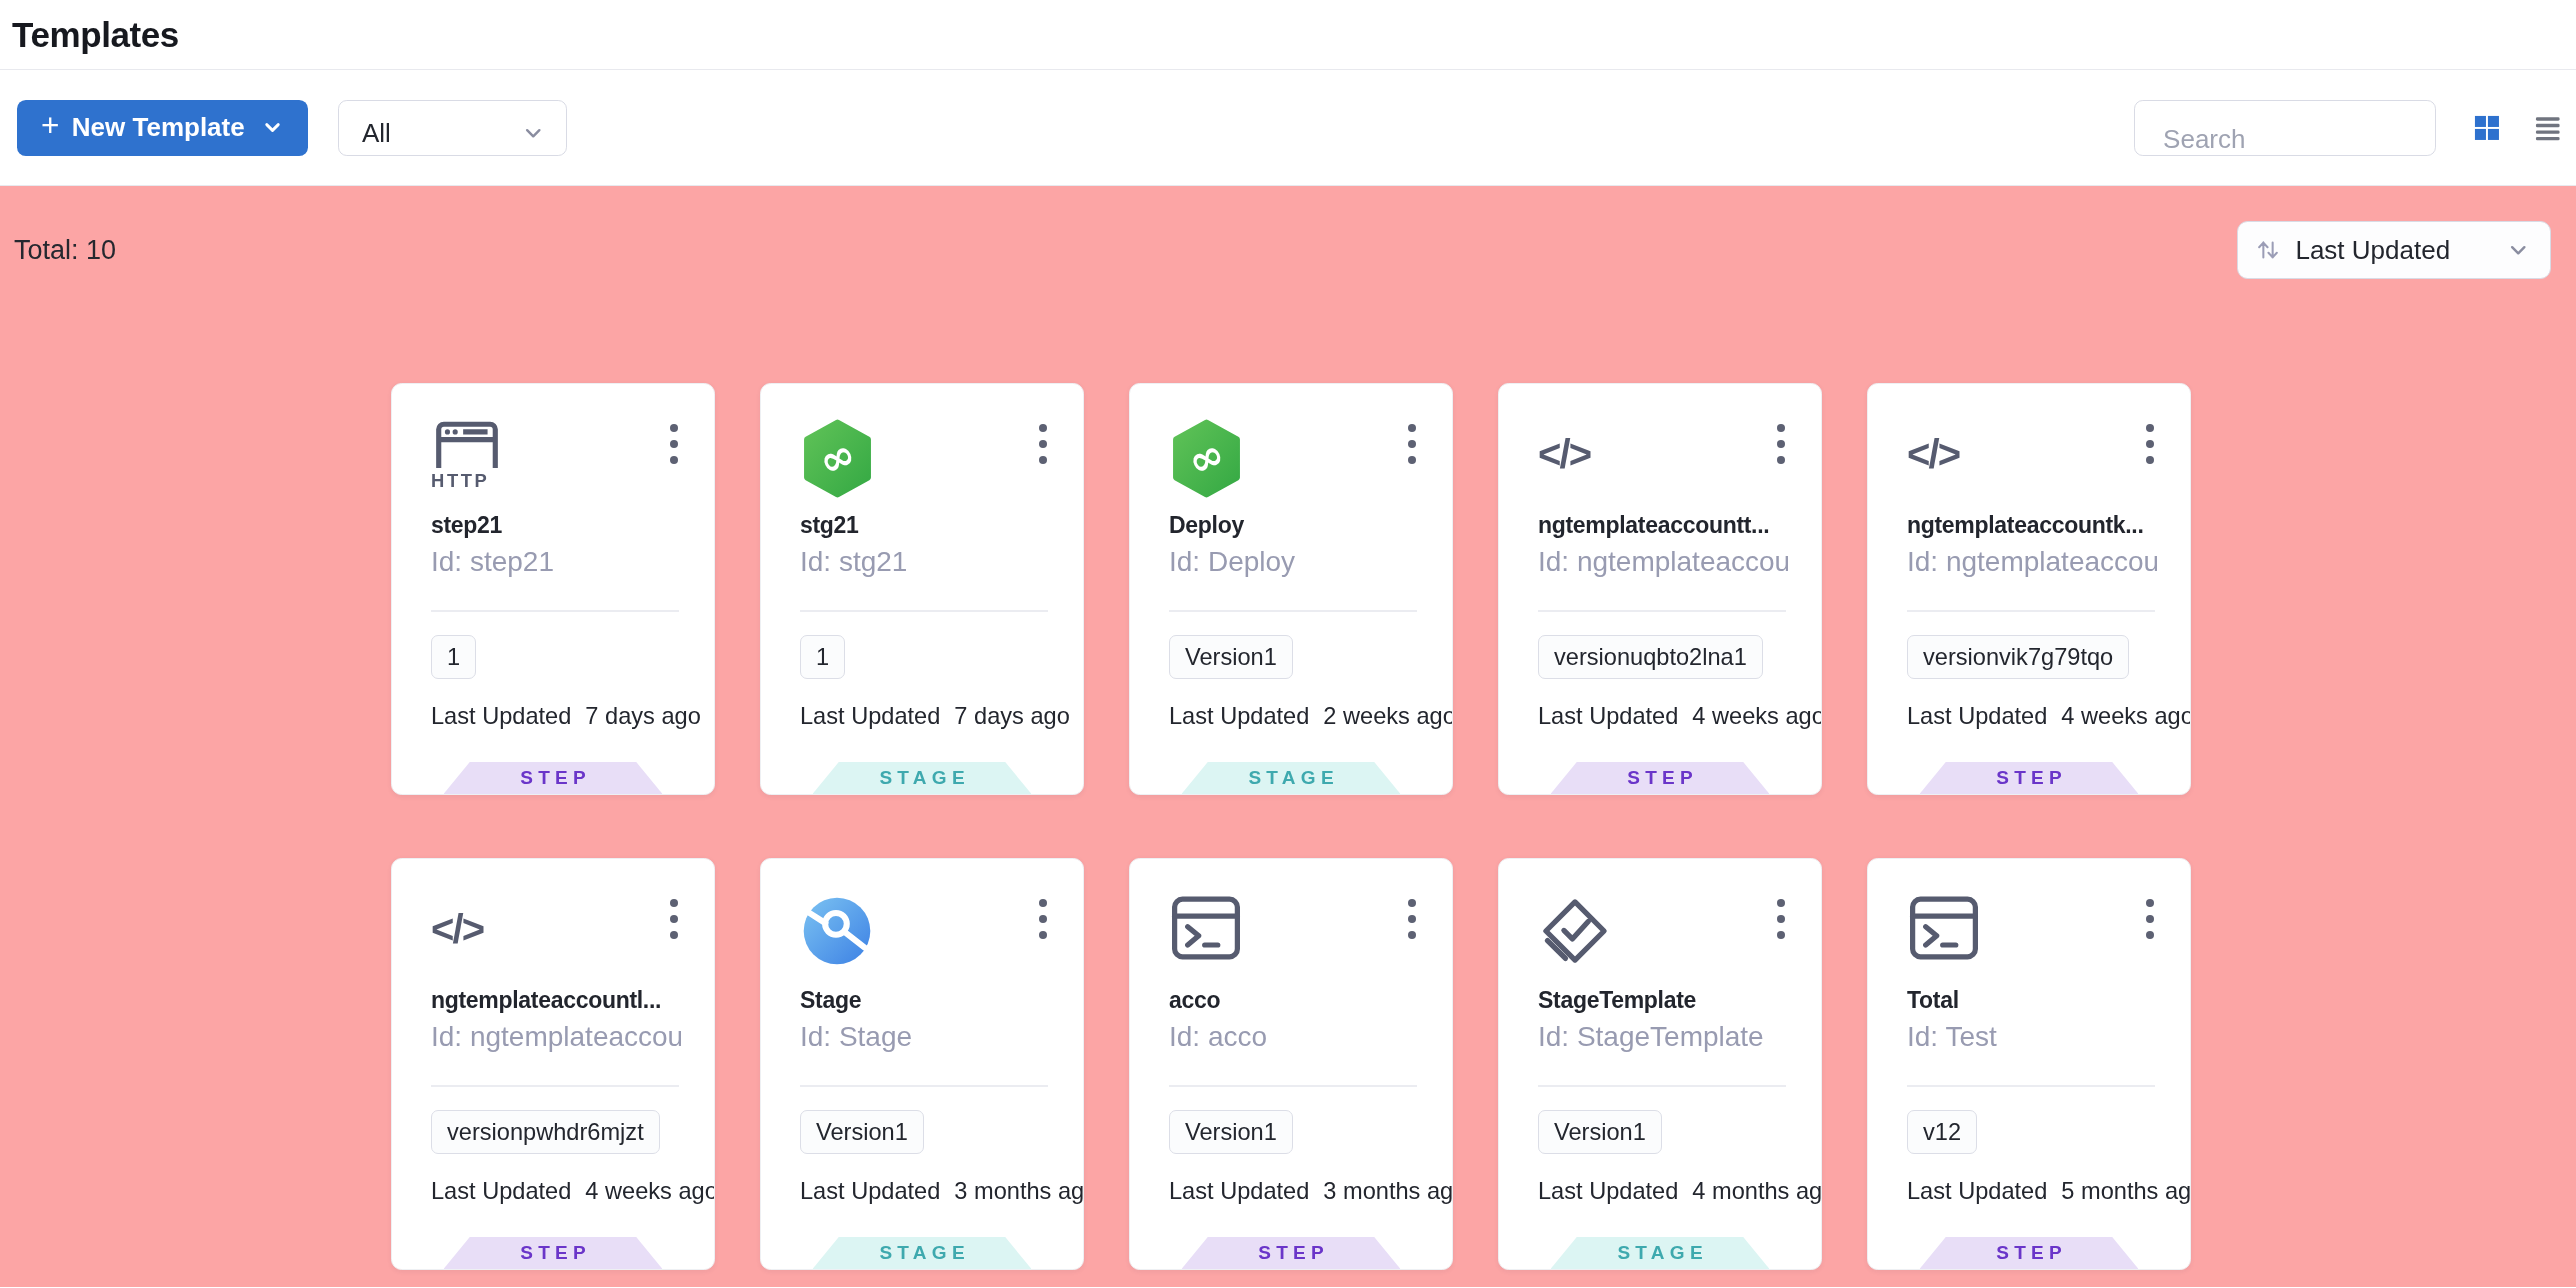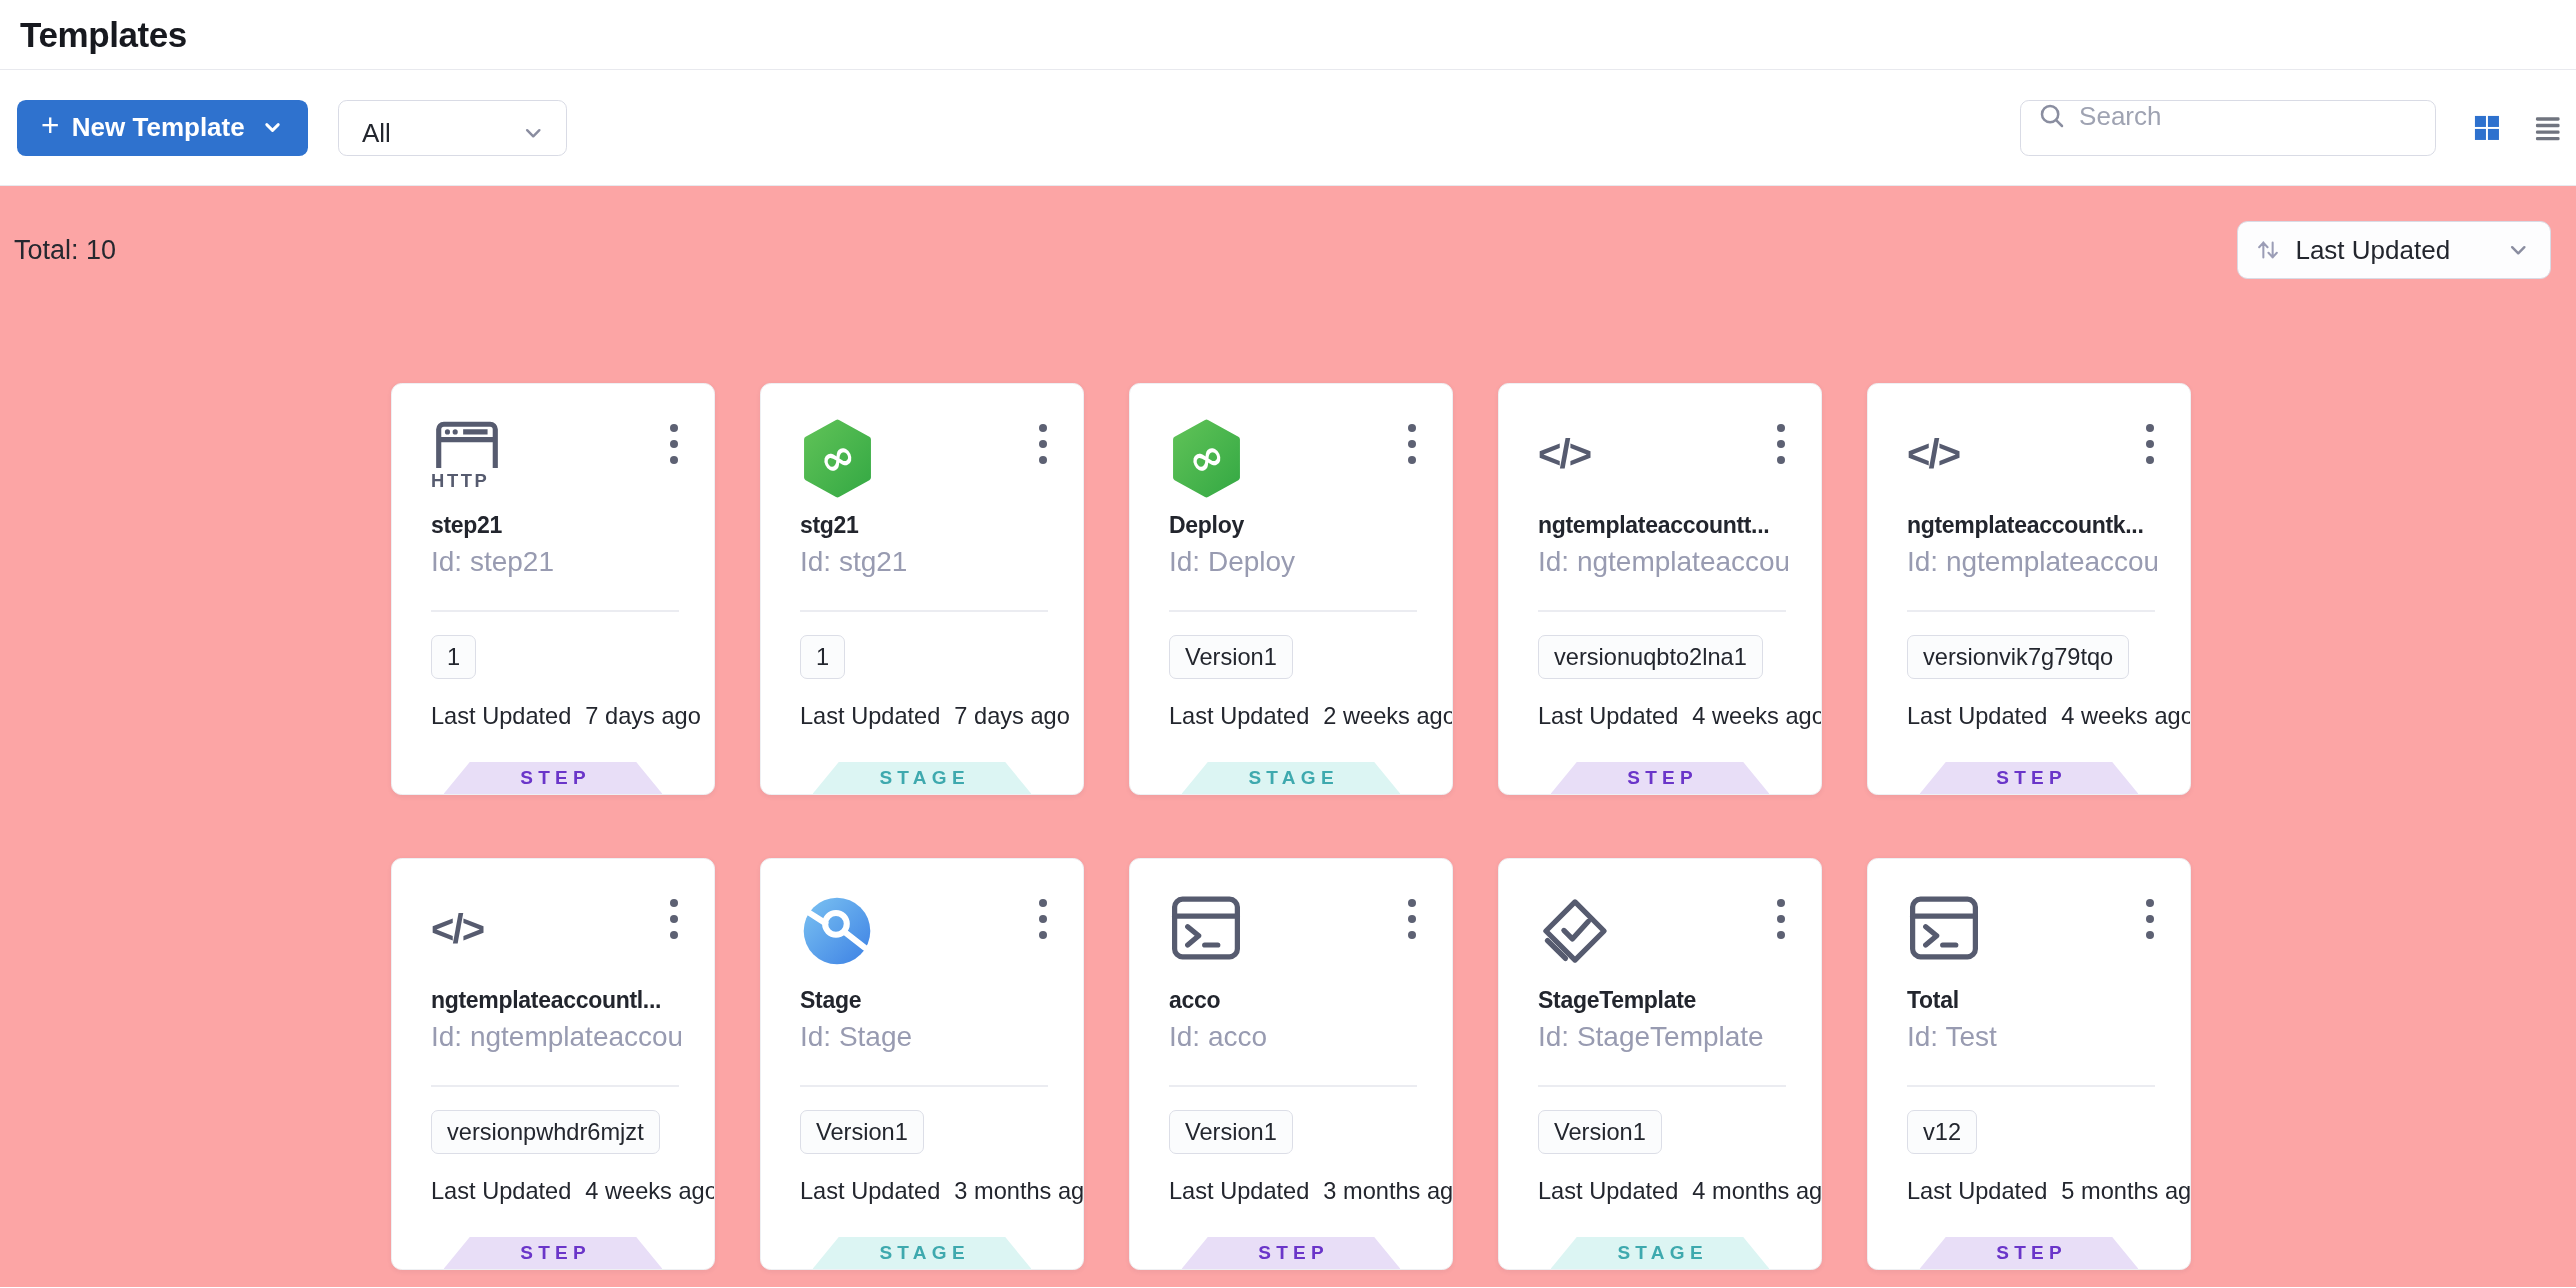--- a/index.html
+++ b/index.html
@@ -6,21 +6,21 @@
   html, body { width: 2576px; height: 1289px; overflow: hidden; }
   body {
     font-family: "Liberation Sans", sans-serif;
     background: #ffffff;
     color: #23262e;
   }
 
   
   .title-row {
     height: 70px; display: flex; align-items: center;
-    padding-left: 20px; background: #fff;
+    padding-left: 12px; background: #fff;
     border-bottom: 1.8px solid #e8e9ee;
   }
   .page-title { font-size: 35px; font-weight: 700; color: #17191f; letter-spacing: -0.4px; }
 
   .toolbar-row {
     height: 116px; display: flex; align-items: center;
     background: #fff; border-bottom: 1.8px solid #e8e9ee;
     padding: 0 13px 0 16.6px;
   }
   .btn-new {
@@ -37,23 +37,23 @@
     margin-left: 30px; width: 229px; height: 56px;
     background: #fff; border: 1.8px solid #d9dbe5; border-radius: 8.8px;
     display: flex; align-items: center; justify-content: space-between;
     padding: 12px 21px 0 23px; cursor: pointer;
   }
   .select-all .val { font-size: 26px; color: #23262e; }
 
   .spacer { flex: 1; }
 
   .search-box {
-    width: 416px; height: 56px;
+    width: 302px; height: 56px;
     border: 1.8px solid #d9dbe5; border-radius: 8.8px;
-    display: flex; align-items: flex-start; padding: 0 15.8px; background: #fff;
+    display: flex; align-items: flex-end; padding: 0 15.8px; background: #fff;
   }
   .search-box input {
     border: none; outline: none; flex: 1; margin-left: 12.3px;
     font-size: 26px; color: #23262e; background: transparent;
     font-family: "Liberation Sans", sans-serif;
   }
   .search-box input::placeholder { color: #9fa3b2; }
 
   .view-toggle { display: flex; align-items: center; gap: 29px; margin-left: 35px; }
   .icon-btn { background: none; border: none; cursor: pointer; display: flex; padding: 0; }

